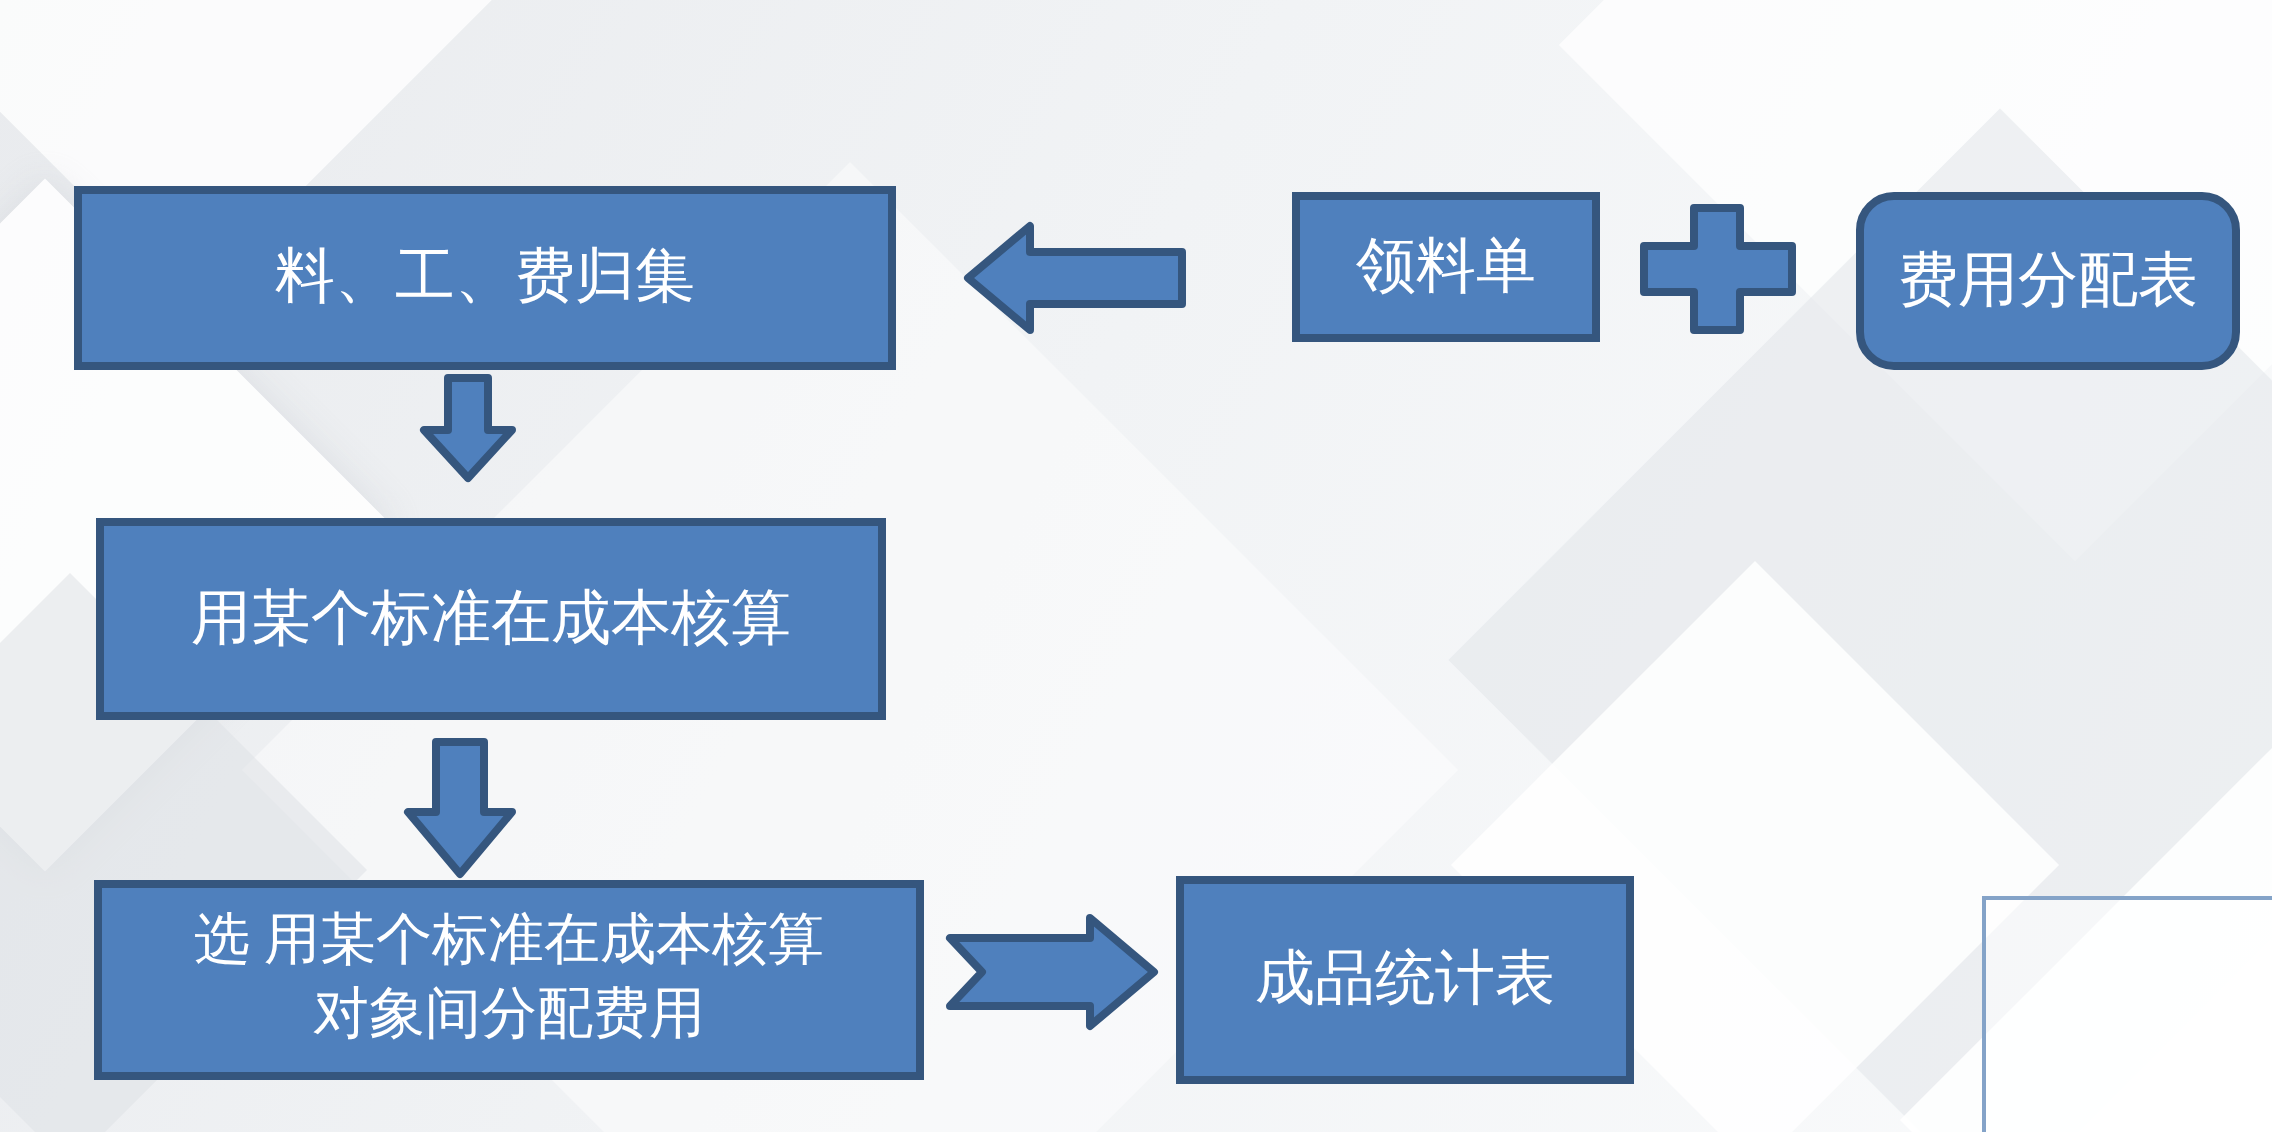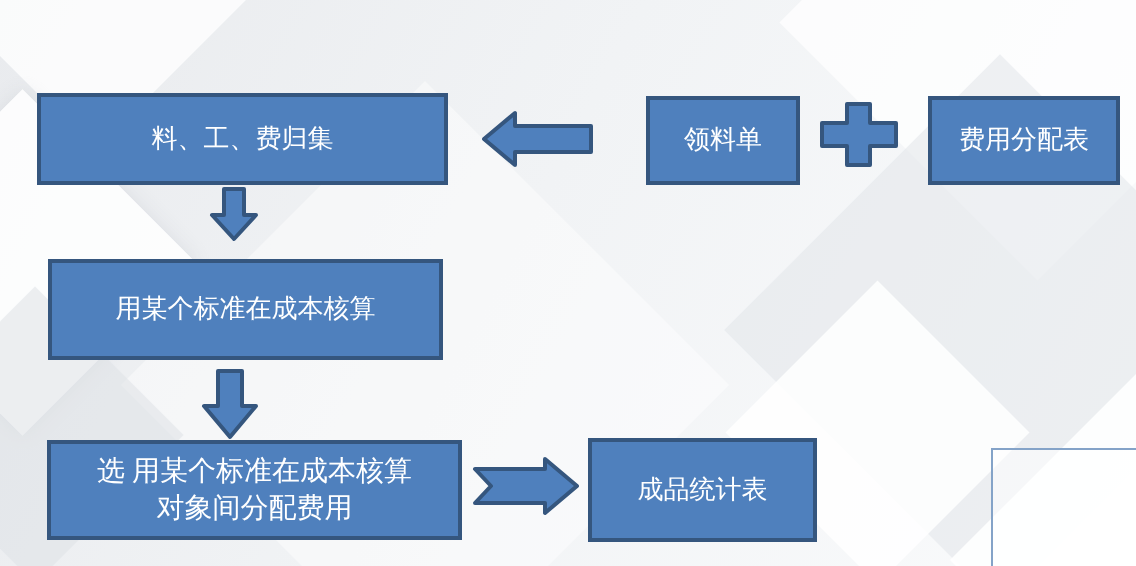--- a/index.html
+++ b/index.html
@@ -27,26 +27,26 @@
     letter-spacing:0px;white-space:nowrap;
   }
   .fbox{
     position:absolute;box-sizing:border-box;
     background:var(--box-fill,#4f80bd);
     border:4px solid var(--box-border,#35567e);
     color:var(--box-text,#fff);
     display:flex;align-items:center;justify-content:center;
     text-align:center;
     font-family:"Liberation Serif",serif;
-    font-size:26px;
+    font-size:30px;
   }
   .fbox .txt{white-space:pre-line;line-height:1.32;}
   .b-collect{left:37px;top:93px;width:411px;height:92px;}
-  .b-requisition{left:646px;top:96px;width:154px;height:89px;}
-  .b-expense{left:928px;top:96px;width:192px;height:89px;}
+  .b-requisition{left:646px;top:96px;width:154px;height:75px;}
+  .b-expense{left:928px;top:96px;width:192px;height:89px;border-radius:19px;}
   .b-ledger{left:48px;top:259px;width:395px;height:101px;}
   .b-allocate{left:47px;top:440px;width:415px;height:100px;font-size:28px;}
   .b-stats{left:588px;top:438px;width:229px;height:104px;}
 
   .shape{position:absolute;}
   .shape svg{display:block;}
   .shape polygon{fill:var(--box-fill,#4f80bd);stroke:var(--box-border,#35567e);stroke-width:4;stroke-linejoin:round;}
 
   .placeholder{
     position:absolute;left:991px;top:448px;width:170px;height:140px;

